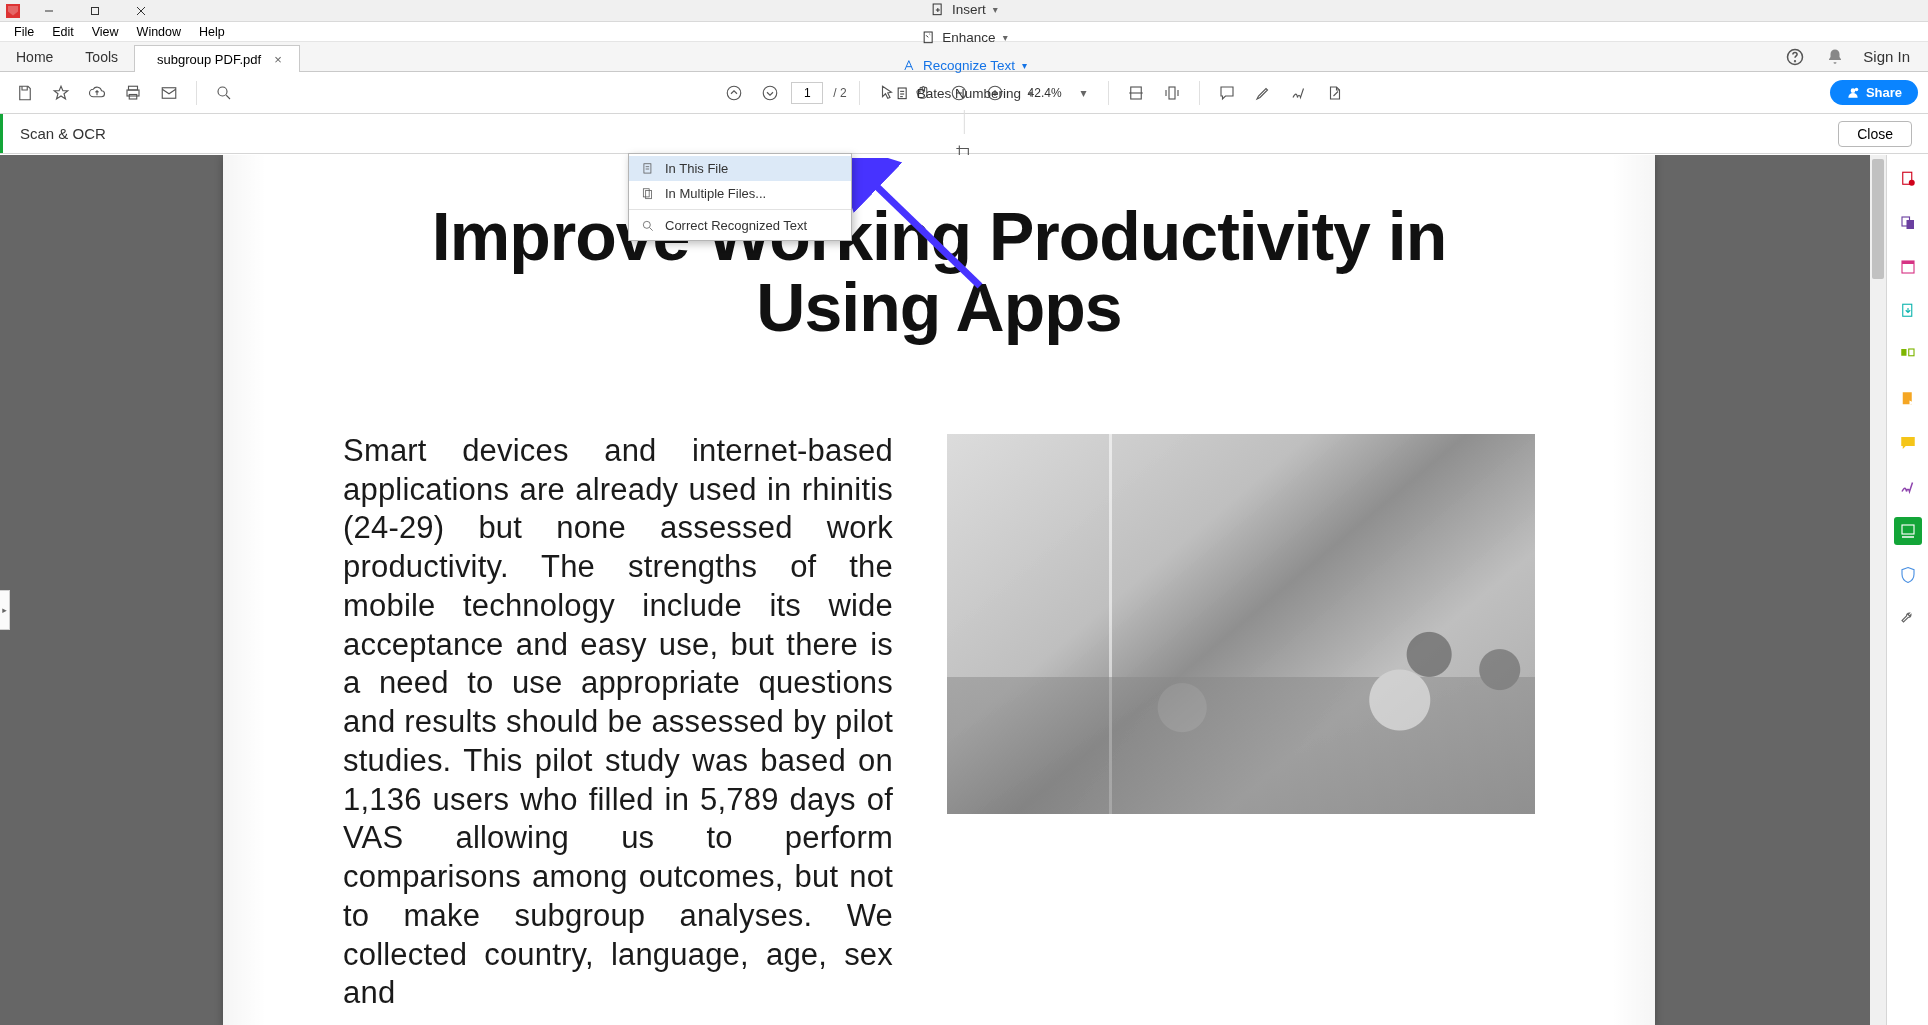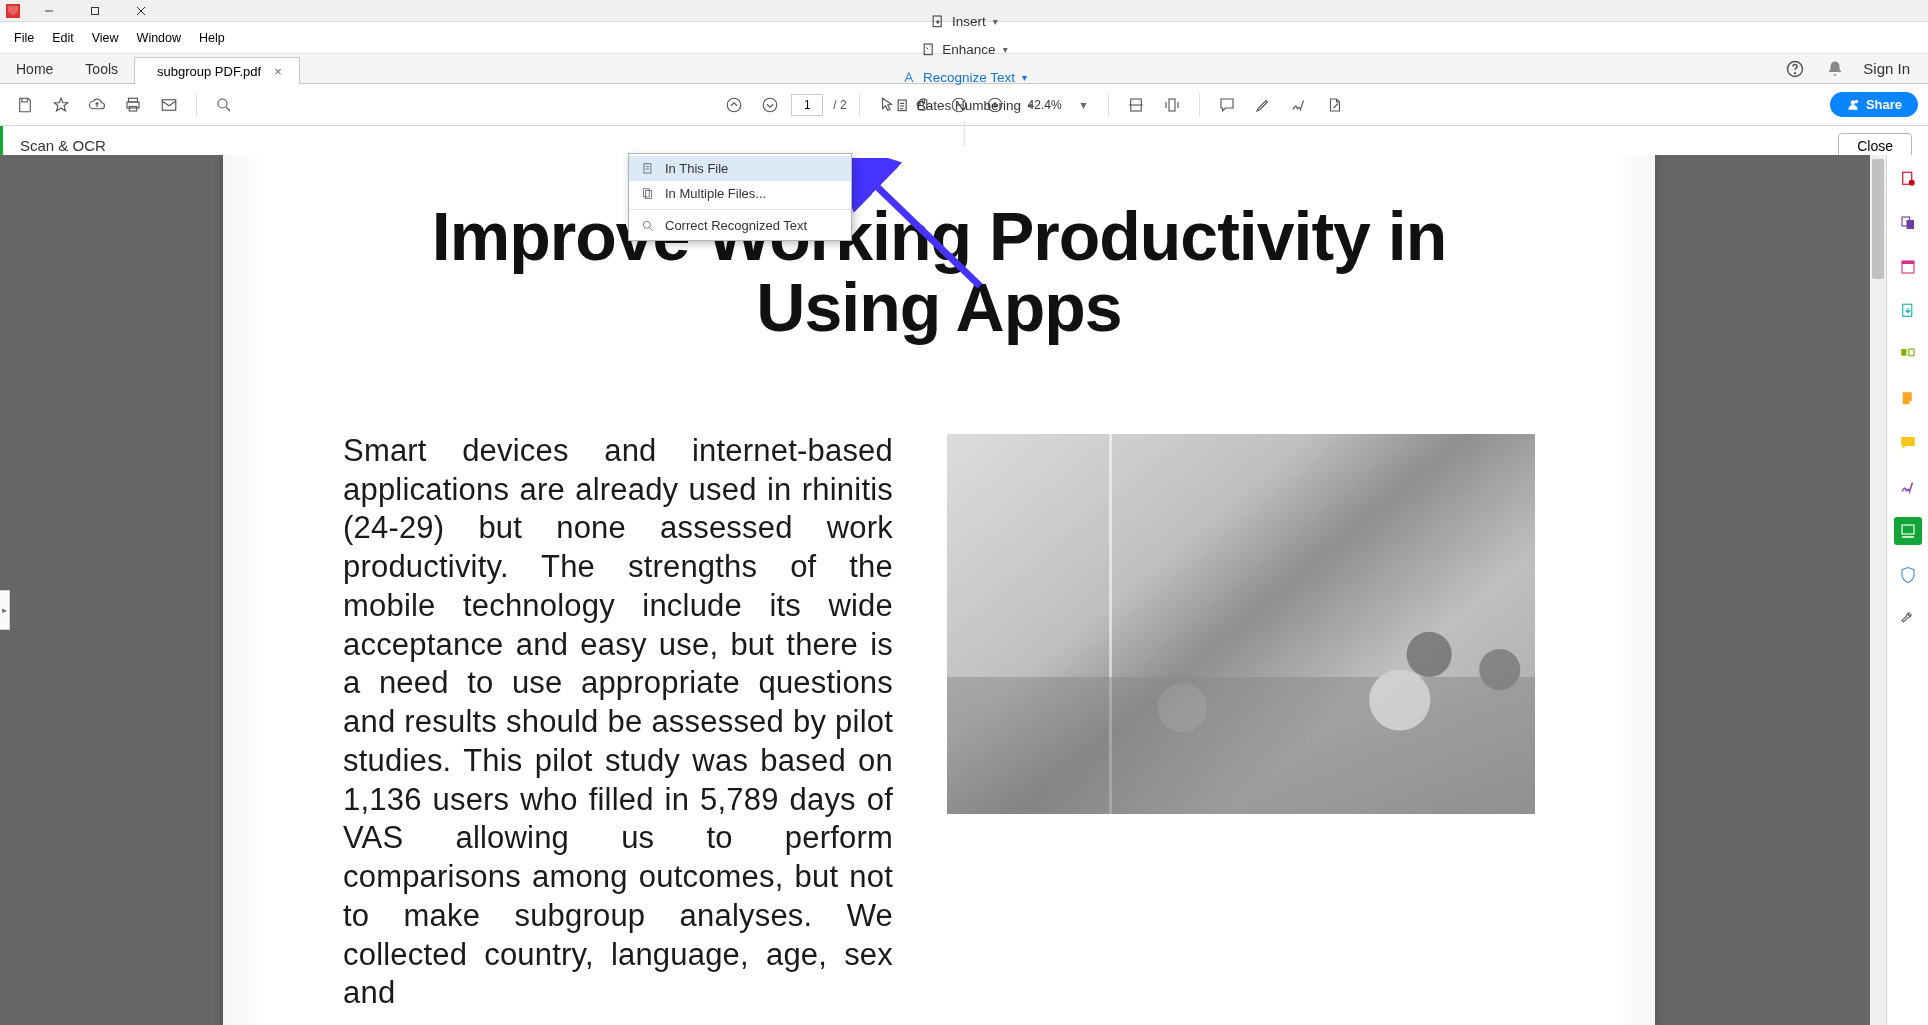--- a/index.html
+++ b/index.html
@@ -5,21 +5,21 @@
 * { margin: 0; padding: 0; box-sizing: border-box; font-family: "Segoe UI", Arial, sans-serif; }
 body { background: #fff; overflow: hidden; width: 1928px; height: 1025px; }
 
 .titlebar { height: 22px; background: #f0f0f0; display: flex; align-items: center; padding: 0 6px; font-size: 12px; color: #333; border-bottom: 1px solid #d9d9d9; }
 .titlebar .app-icon { width: 14px; height: 14px; background: #d33; margin-right: 6px; position: relative; }
 .titlebar .app-icon::after { content: ""; position: absolute; inset: 2px; background: #fff; clip-path: polygon(0 0, 100% 0, 100% 60%, 50% 100%, 0 60%); opacity: .25; }
 .titlebar .title { flex: 1; }
 .titlebar .win-btn { width: 46px; height: 22px; display: flex; align-items: center; justify-content: center; cursor: pointer; }
 .titlebar svg { stroke: #333; stroke-width: 1; fill: none; }
 
-.menubar { height: 32px; display: flex; align-items: center; padding: 0 6px; font-size: 12.5px; gap: 2px; border-bottom: 1px solid #e5e5e5; }
+.menubar { height: 20px; display: flex; align-items: center; padding: 0 6px; font-size: 12.5px; gap: 2px; border-bottom: 1px solid #e5e5e5; }
 .menubar .m-item { padding: 1px 8px; cursor: pointer; }
 
 .tabbar { height: 30px; background: #f5f5f5; display: flex; align-items: stretch; border-bottom: 1px solid #c9c9c9; position: relative; }
 .tabbar .main-link { padding: 0 16px; font-size: 14px; color: #333; display: flex; align-items: center; cursor: pointer; text-align: center; }
 .tabbar .doc-tab { display: flex; align-items: center; background: #fff; border-top: 1px solid #c9c9c9; border-left: 1px solid #c9c9c9; border-right: 1px solid #c9c9c9; padding: 0 14px 0 22px; font-size: 13px; position: relative; margin-top: 3px; margin-bottom: -1px; gap: 10px; }
 .tabbar .doc-tab .tab-close { width: 14px; height: 14px; display: flex; align-items: center; justify-content: center; cursor: pointer; color: #666; }
 .tabbar .right { margin-left: auto; display: flex; align-items: center; gap: 16px; padding-right: 18px; }
 .tabbar .right .icon-btn { width: 24px; height: 24px; display: flex; align-items: center; justify-content: center; cursor: pointer; color: #555; }
 .tabbar .right .signin { font-size: 15px; color: #333; cursor: pointer; }
 

